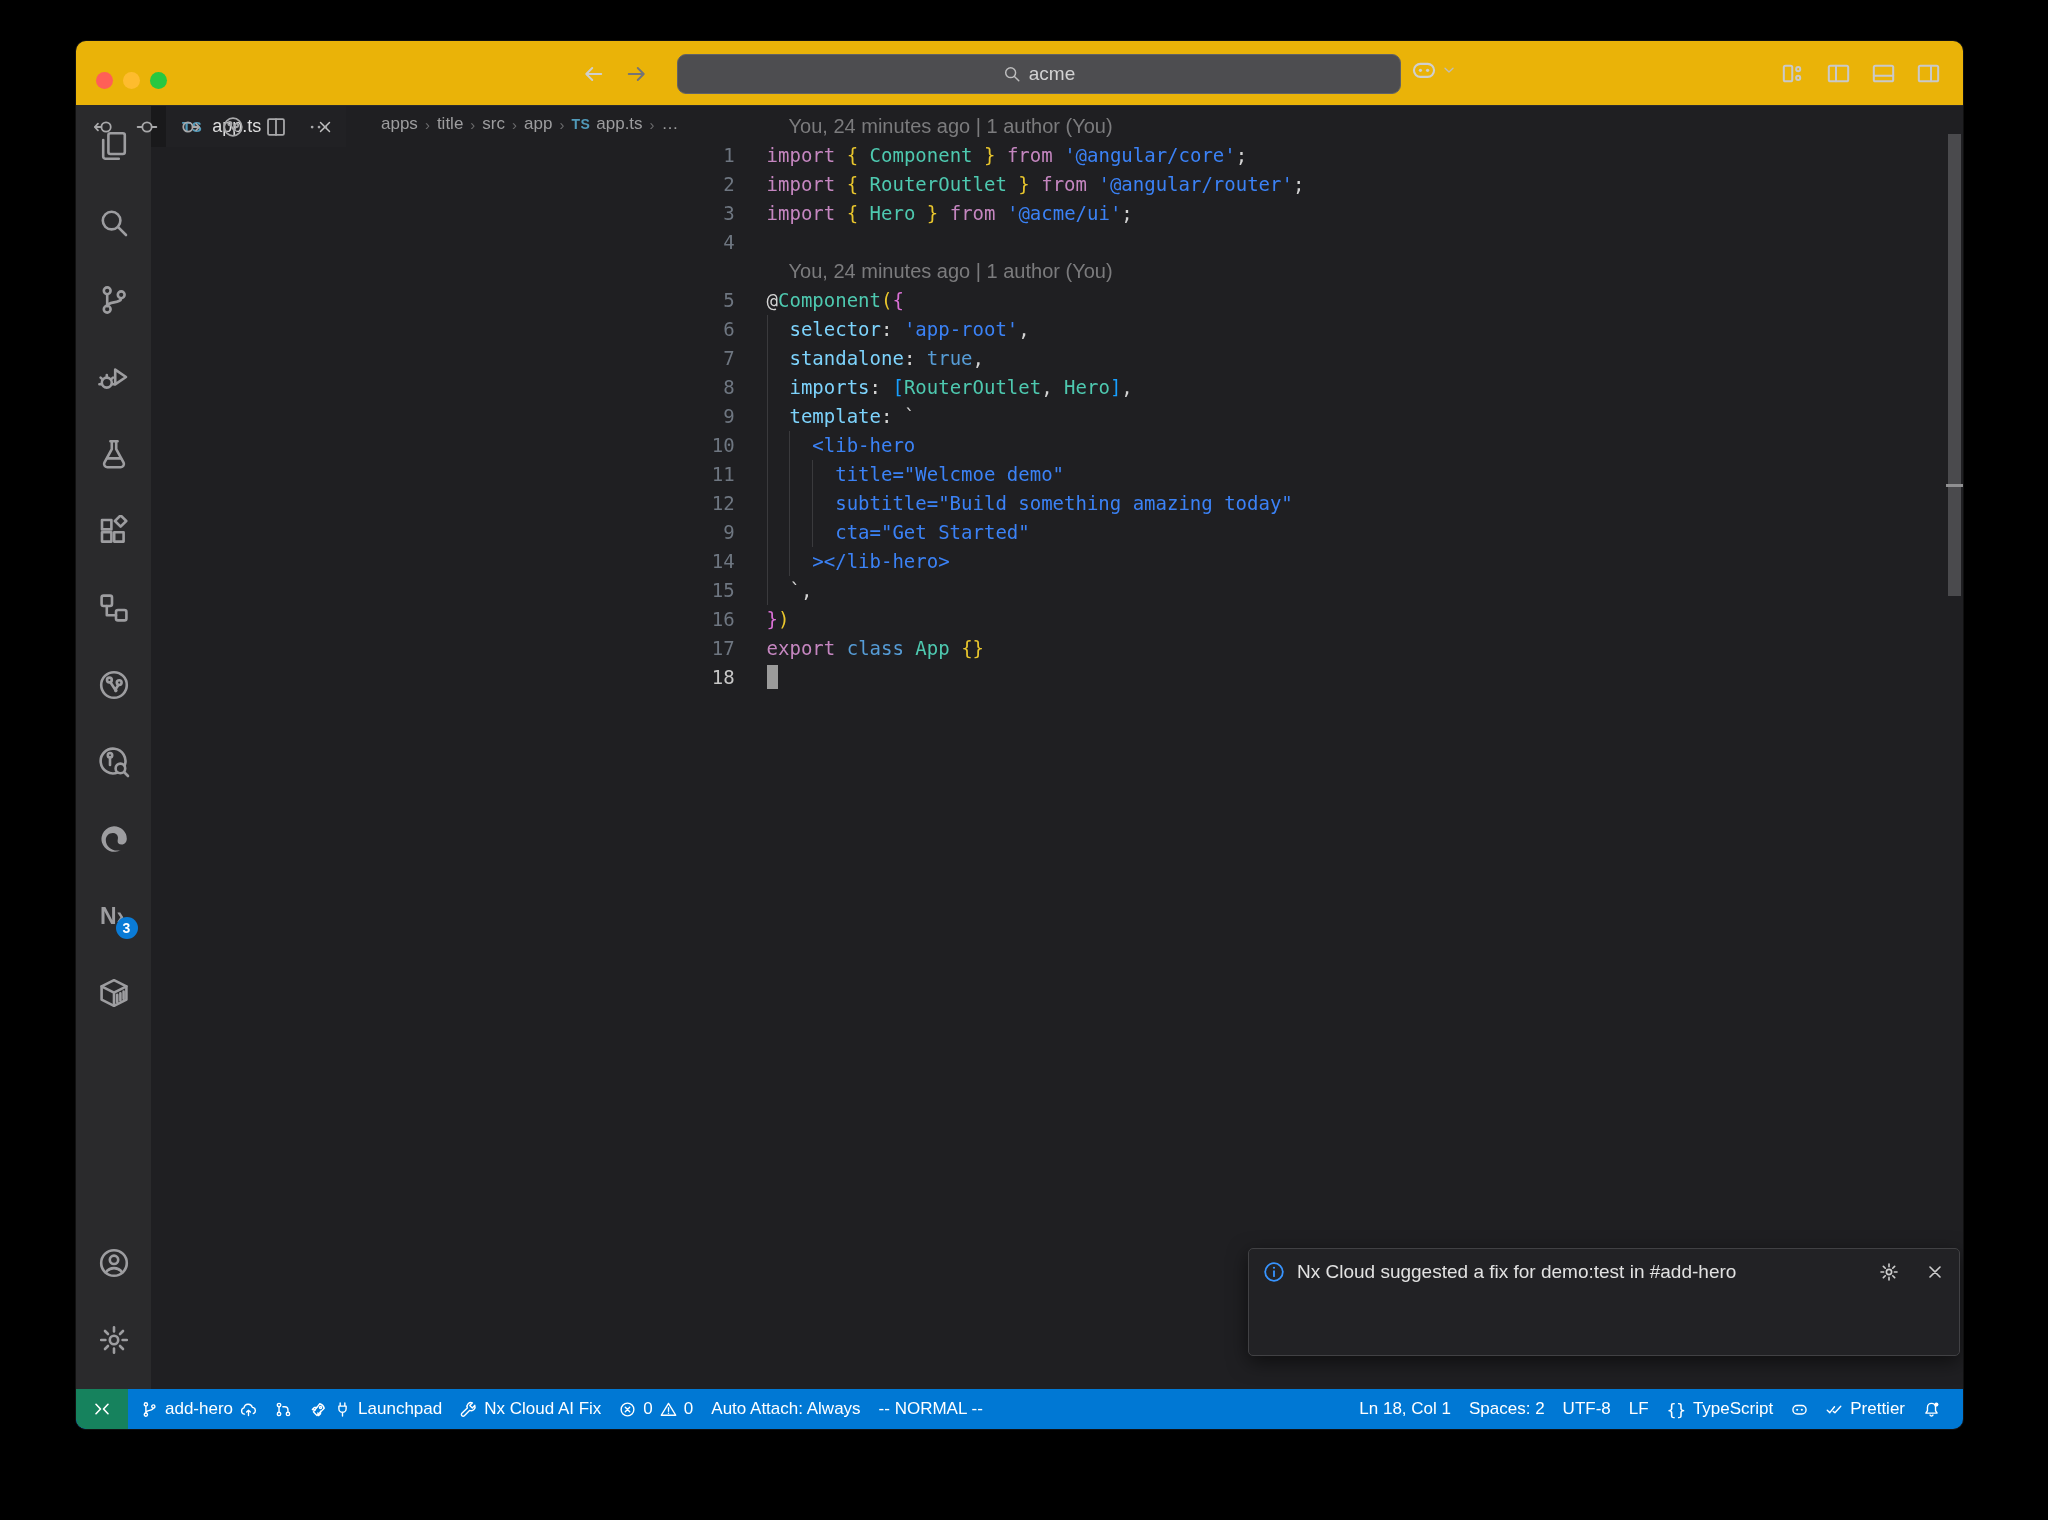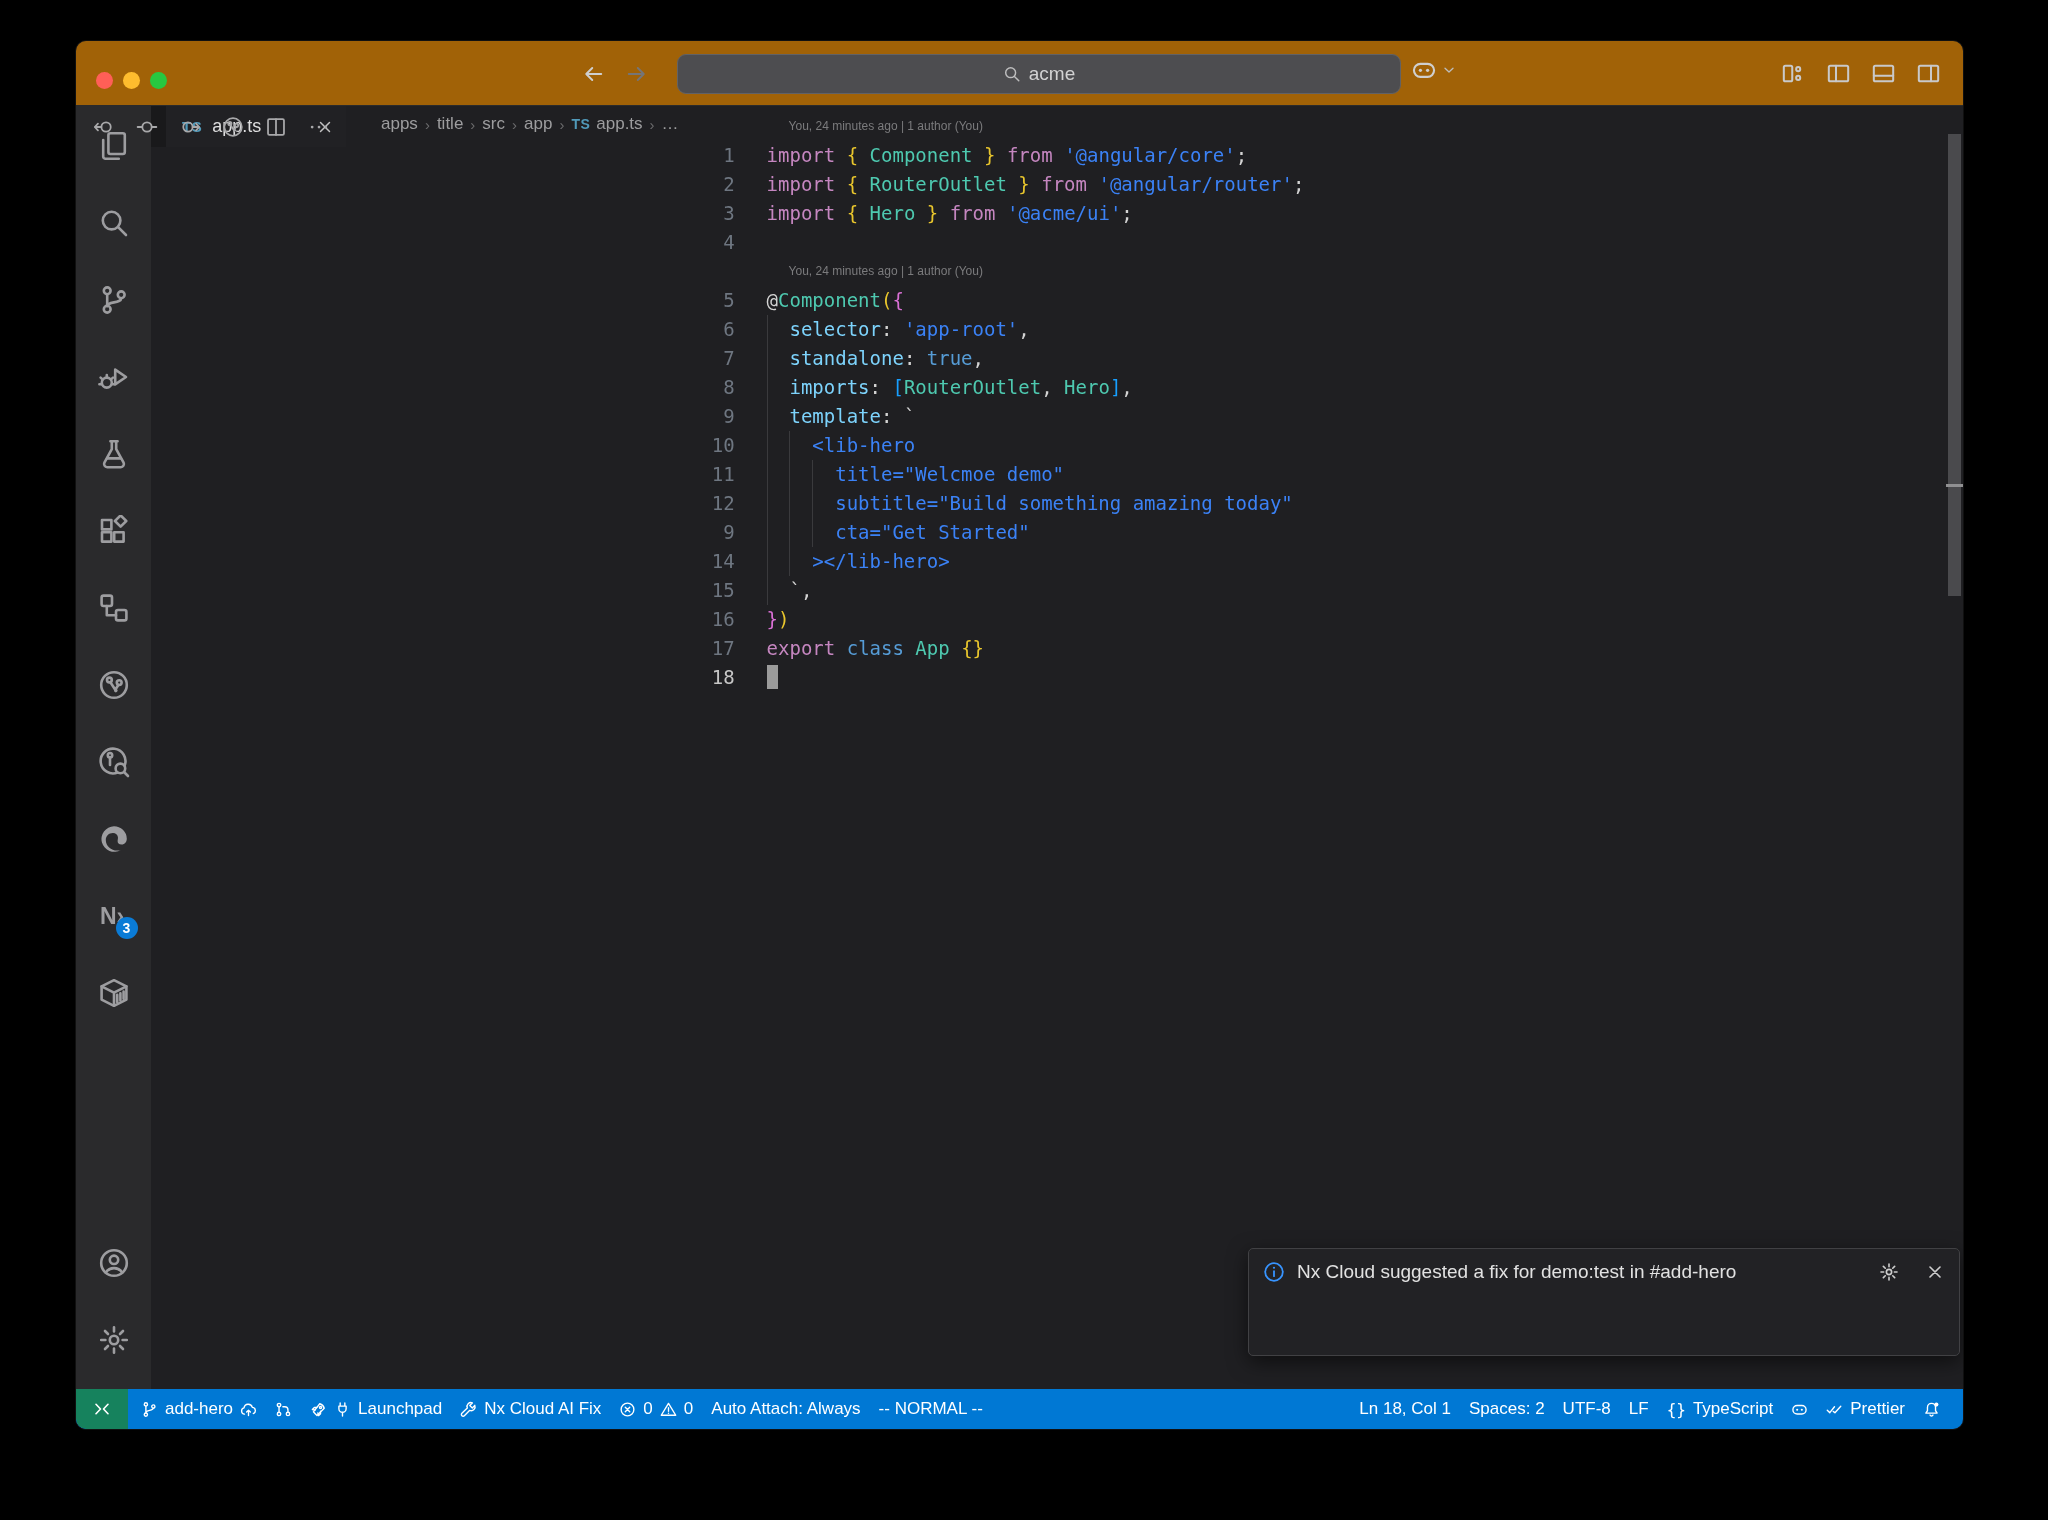--- a/index.html
+++ b/index.html
@@ -3,21 +3,21 @@
 <meta charset="utf-8">
 <style>
   html,body{margin:0;padding:0;background:#000;width:2048px;height:1520px;overflow:hidden;
     font-family:"Liberation Sans","DejaVu Sans",sans-serif;-webkit-font-smoothing:antialiased;}
   *{box-sizing:border-box;}
 
   .window{position:absolute;left:75px;top:40px;width:1889px;height:1390px;background:#1f1f22;
     border-radius:11px;overflow:hidden;border:1px solid #101010;}
 
   
-  .titlebar{position:relative;height:65px;background:#a16207;border-bottom:1px solid #2a2a2b;}
+  .titlebar{position:relative;height:65px;background:#eab308;border-bottom:1px solid #2a2a2b;}
   .lights{position:absolute;left:20px;top:31px;display:flex;gap:10px;}
   .light{width:17px;height:17px;border-radius:50%;}
   .nav-arrows{position:absolute;left:505px;top:0;height:65px;display:flex;align-items:center;gap:20px;}
   .nav-arrows .ic{width:24px;height:24px;}
   .searchbox{position:absolute;left:601px;top:13px;width:724px;height:40px;background:#4d4d50;
     border:1px solid #626265;border-radius:9px;display:flex;align-items:center;justify-content:center;
     gap:8px;color:#d2d2d3;font-size:19px;}
   .searchbox .ic{width:18px;height:18px;color:#bdbdbe;}
   .tb-copilot{position:absolute;left:1335px;top:16px;display:flex;align-items:center;gap:4px;color:#cfcfcf;}
   .tb-copilot .ic{width:26px;height:26px;}
@@ -49,21 +49,21 @@
 
   
   .breadcrumb{height:36px;display:flex;align-items:center;padding-left:35px;color:#9d9d9f;font-size:17px;gap:7px;}
   .crumb{display:flex;align-items:center;gap:6px;cursor:pointer;}
   .crumb-sep{color:#6b6b6d;font-size:15px;}
 
   
   .codearea{flex:1;position:relative;padding-top:6px;font-family:"DejaVu Sans Mono",monospace;}
   .row{height:29px;line-height:29px;position:relative;padding-left:88px;white-space:pre;
     font-size:19px;color:#d4d4d4;}
-  .row.blame{color:#7b7b7d;font-family:"Liberation Sans","DejaVu Sans",sans-serif;font-size:12px;padding-left:110px;}
+  .row.blame{color:#7b7b7d;font-family:"Liberation Sans","DejaVu Sans",sans-serif;font-size:20px;padding-left:110px;}
   .ln{position:absolute;left:0;top:0;width:56px;text-align:right;color:#6e7681;font-size:19px;}
   .ln.active{color:#c6c6c6;}
   .guide{position:absolute;top:0;bottom:0;width:1px;background:#3a3a3d;}
   .cursor-block{display:inline-block;width:11px;height:24px;background:#9b9b9b;vertical-align:-5px;}
   .tk-kw{color:#C586C0}.tk-ty{color:#4EC9B0}.tk-st{color:#3b82f6}.tk-pr{color:#7dd3fc}
   .tk-kb{color:#569CD6}.tk-b1{color:#e9c62d}.tk-b2{color:#DA70D6}.tk-b3{color:#179FFF}
   .tk-pu,.tk-pl{color:#d4d4d4}
 
   
   .v-scroll{position:absolute;right:2px;top:93px;width:13px;height:462px;background:#4a4a4d;}

